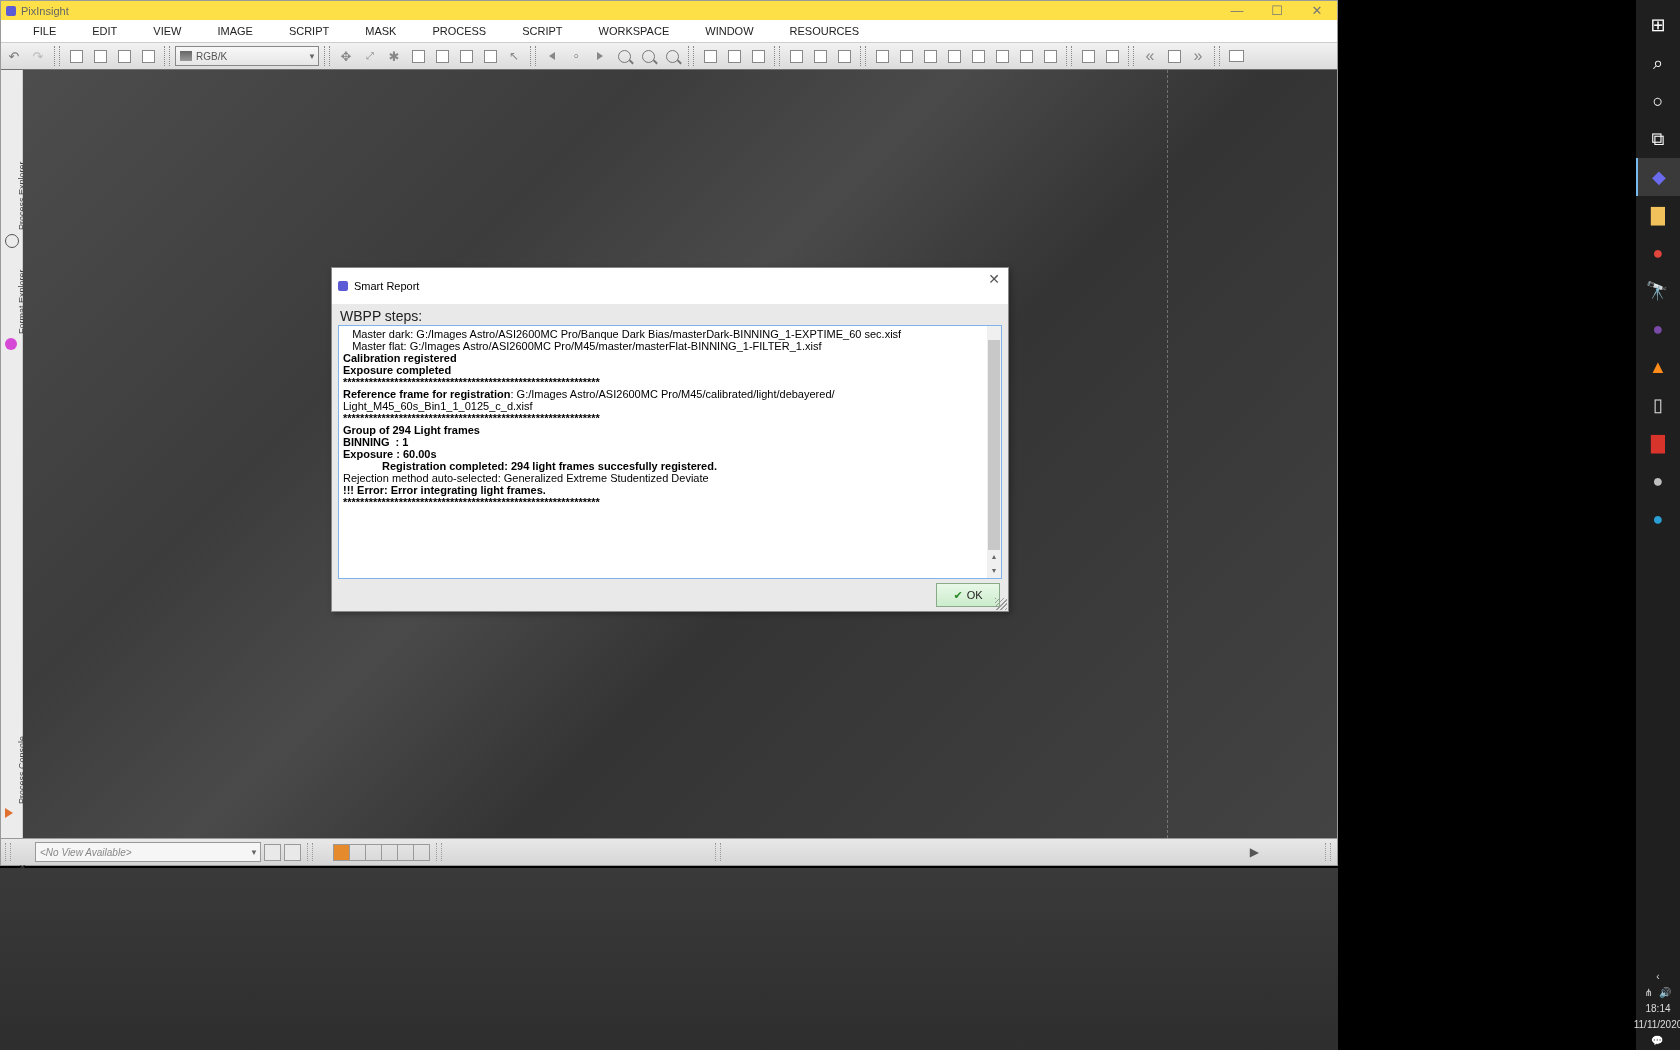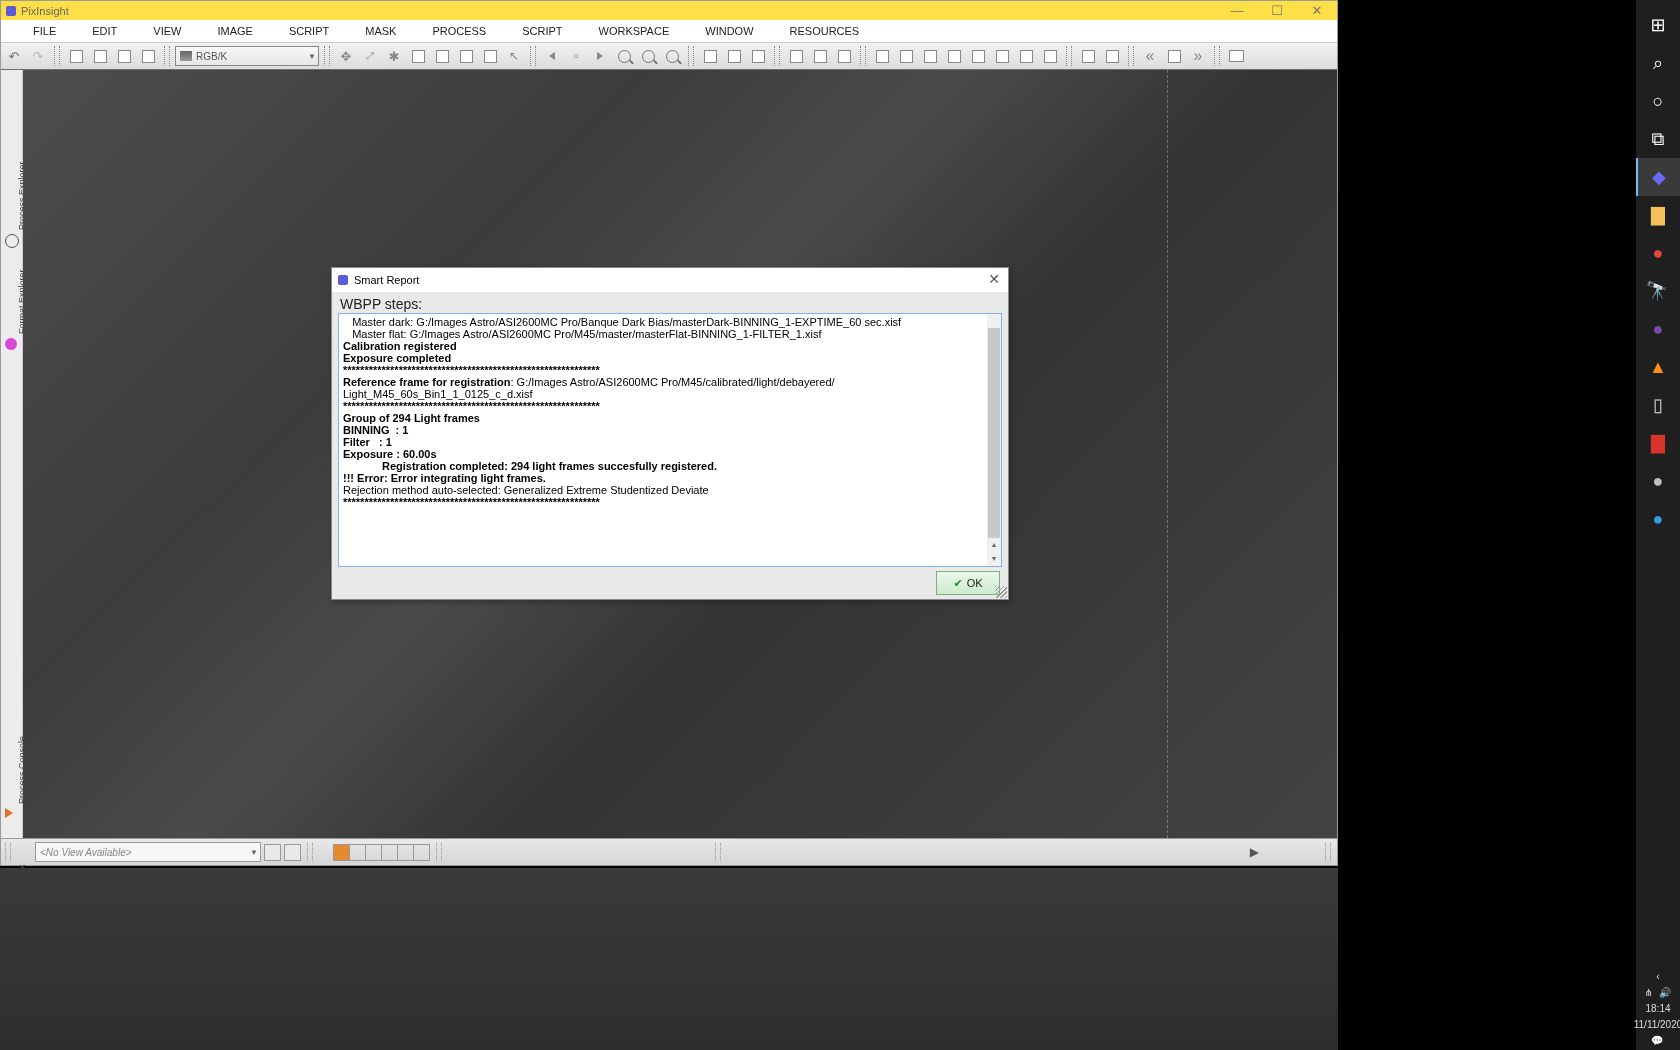--- a/index.html
+++ b/index.html
@@ -31,21 +31,21 @@
   .colorboxes div{width:15px;height:15px;border:1px solid #999;border-left:none}
   .colorboxes div:first-child{border-left:1px solid #999}
   .play{margin-left:auto;margin-right:60px;font-size:12px;color:#555}
   .bottomgap{position:absolute;left:0;top:868px;width:1338px;height:182px;background:linear-gradient(#3a3a3a,#2e2e2e)}
   .taskbar{position:absolute;right:0;top:0;bottom:0;width:44px;background:#1f1f1f;display:flex;flex-direction:column;align-items:center;padding-top:6px;gap:0}
   .tbicon{width:44px;height:38px;display:flex;align-items:center;justify-content:center;font-size:18px;color:#ddd}
   .tbicon.active{background:#3a3a3a;border-left:2px solid #76b9ed;box-sizing:border-box}
   .tray{position:absolute;bottom:4px;width:44px;display:flex;flex-direction:column;align-items:center;font-size:10px;color:#ddd;gap:5px}
   
   .dialog{position:absolute;left:330px;top:266px;width:676px;background:#e9e9e9;border:1px solid #888;box-shadow:2px 2px 6px rgba(0,0,0,.3)}
-  .dlgtitle{height:24px;background:#fff;display:flex;align-items:center;font-size:11px;padding-left:6px}
+  .dlgtitle{height:36px;background:#fff;display:flex;align-items:center;font-size:11px;padding-left:6px}
   .dlgtitle .lg{width:10px;height:10px;background:#5b5bd6;border-radius:2px;margin-right:6px}
   .dlgclose{position:absolute;right:8px;top:3px;font-size:14px;color:#555}
   .dlglabel{font-size:14px;padding:4px 8px 1px 8px;color:#222}
   .dlgbody{margin:0 6px;border:1px solid #7eb4ea;background:#fff;height:248px;font-size:11px;line-height:12px;color:#000;padding:2px 4px;overflow:hidden;position:relative;font-family:Arial,"Segoe UI",sans-serif}
   .sbtrack{position:absolute;right:0;top:0;bottom:0;width:14px;background:#f0f0f0}
   .sbtrack .arr{height:14px;display:flex;align-items:center;justify-content:center;font-size:8px;color:#666;background:#f0f0f0}
   .sbtrack .thumb{position:absolute;top:14px;bottom:28px;left:1px;right:1px;background:#c8c8c8}
   .dlgfoot{height:32px;display:flex;align-items:center;justify-content:flex-end;padding-right:8px}
   .okbtn{height:22px;width:62px;border:1px solid #8a8;background:linear-gradient(#e8f8e8,#cceccc);font-size:11px;display:flex;align-items:center;justify-content:center;gap:4px;color:#222}
   .okbtn .ck{color:#2a8a2a;font-size:11px}
@@ -280,26 +280,25 @@
           <div style="white-space: pre; font-weight: bold;">Calibration registered</div>
           <div style="white-space: pre; font-weight: bold;">Exposure completed</div>
           <div style="white-space: pre; font-weight: bold;">************************************************************</div>
           <div style="white-space: pre;"></div>
           <div style="white-space: pre;"><b>Reference frame for registration</b>: G:/Images Astro/ASI2600MC Pro/M45/calibrated/light/debayered/</div>
           <div style="white-space: pre;">Light_M45_60s_Bin1_1_0125_c_d.xisf</div>
           <div style="white-space: pre;"></div>
           <div style="white-space: pre; font-weight: bold;">************************************************************</div>
           <div style="white-space: pre; font-weight: bold;">Group of 294 Light frames</div>
           <div style="white-space: pre; font-weight: bold;">BINNING  : 1</div>
-          <div style="white-space: pre; font-weight: bold;">Filter   : 1</div>
           <div style="white-space: pre; font-weight: bold;">Exposure : 60.00s</div>
           <div style="white-space: pre;"></div>
           <div style="white-space: pre; font-weight: bold; padding-left: 39px;">Registration completed: 294 light frames succesfully registered.</div>
+          <div style="white-space: pre;">Rejection method auto-selected: Generalized Extreme Studentized Deviate</div>
           <div style="white-space: pre; font-weight: bold;">!!! Error: Error integrating light frames.</div>
-          <div style="white-space: pre;">Rejection method auto-selected: Generalized Extreme Studentized Deviate</div>
           <div style="white-space: pre; font-weight: bold;">************************************************************</div>
           <div class="sbtrack">
           <div class="thumb"></div>
           <div class="arr" style="position:absolute;bottom:14px;left:0;right:0">▴</div>
           <div class="arr" style="position:absolute;bottom:0;left:0;right:0">▾</div>
         </div>
       </div>
       <div class="dlgfoot">
         <div class="okbtn">
           <span class="ck">✔</span>

